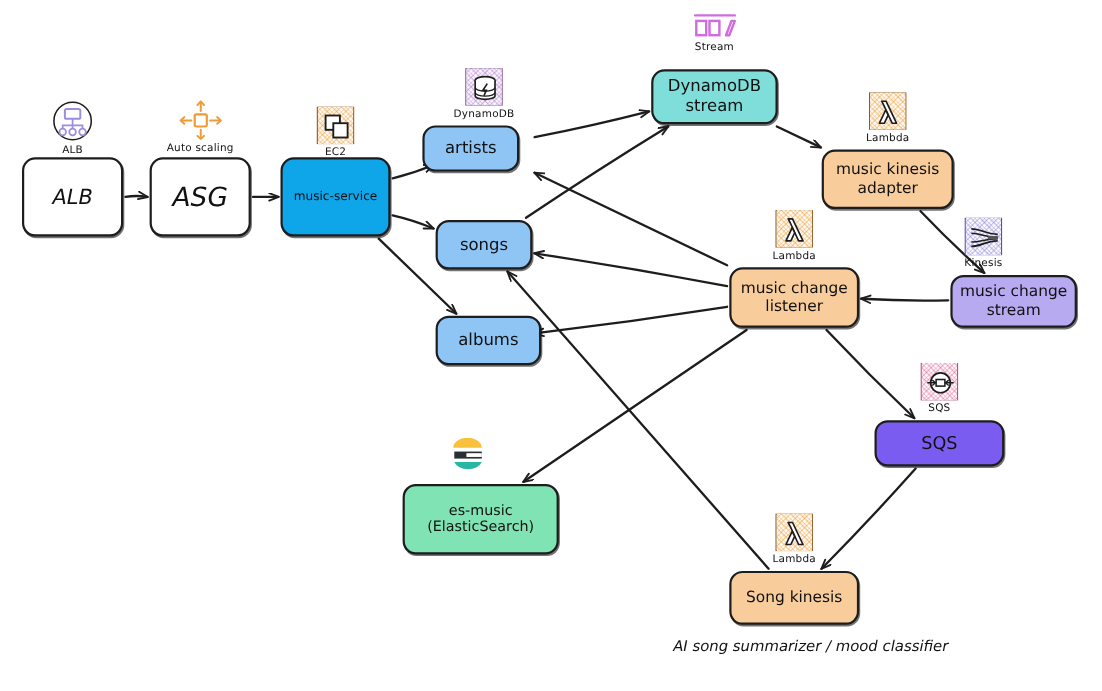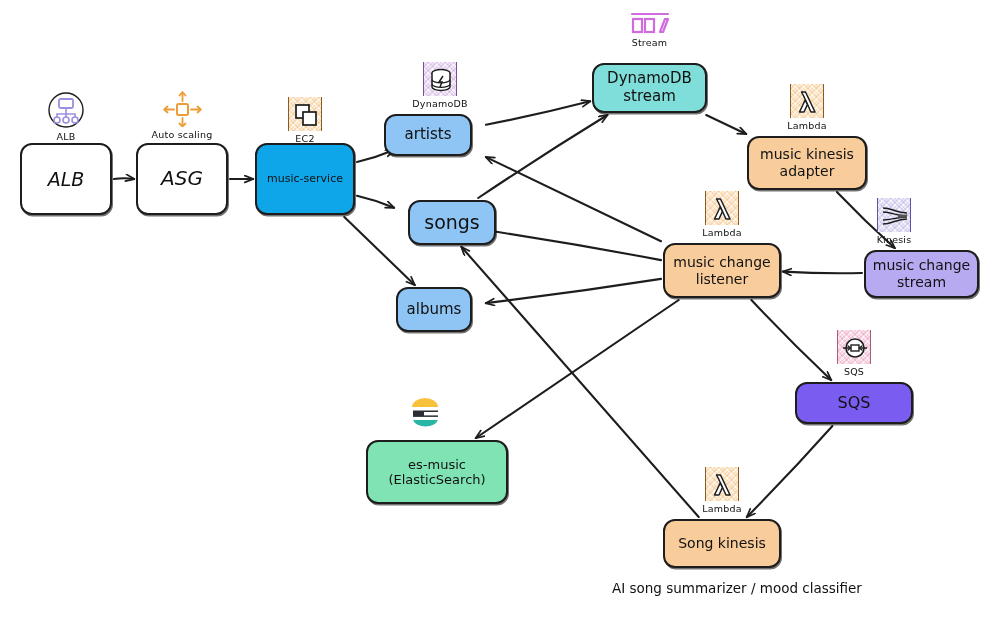--- a/index.html
+++ b/index.html
@@ -249,41 +249,41 @@
       </svg>
         </div>
       </div>
     </div>
   <div id="node-layer">
       <div class="node" style="left: 20px; top: 143px; width: 92px; height: 72px; background: rgb(255, 255, 255); font-size: 19px; font-style: italic;">
         <span>
           <div>ALB</div>
         </span>
       </div>
-      <div class="node" style="left: 136px; top: 143px; width: 92px; height: 72px; background: rgb(255, 255, 255); font-size: 20px; font-style: italic;">
+      <div class="node" style="left: 136px; top: 143px; width: 92px; height: 72px; background: rgb(255, 255, 255); font-size: 24px; font-style: italic;">
         <span>
           <div>ASG</div>
         </span>
       </div>
       <div class="node" style="left: 255px; top: 143px; width: 100px; height: 72px; background: #0ea5e9; font-size: 11px;">
         <span>
           <div>music-service</div>
         </span>
       </div>
       <div class="node" style="left: 384px; top: 114px; width: 88px; height: 42px; background: rgb(142, 197, 245); font-size: 15px;">
         <span>
           <div>artists</div>
         </span>
       </div>
-      <div class="node" style="left: 408px; top: 200px; width: 88px; height: 45px; background: rgb(142, 197, 245); font-size: 19px;">
+      <div class="node" style="left: 396px; top: 200px; width: 88px; height: 45px; background: rgb(142, 197, 245); font-size: 15px;">
         <span>
           <div>songs</div>
         </span>
       </div>
-      <div class="node" style="left: 396px; top: 287px; width: 76px; height: 45px; background: rgb(142, 197, 245); font-size: 15px;">
+      <div class="node" style="left: 396px; top: 287px; width: 96px; height: 45px; background: rgb(142, 197, 245); font-size: 15px;">
         <span>
           <div>albums</div>
         </span>
       </div>
       <div class="node" style="left: 592px; top: 63px; width: 115px; height: 50px; background: rgb(127, 222, 217); font-size: 15px;">
         <span>
           <div>DynamoDB</div>
           <div>stream</div>
         </span>
       </div>
@@ -316,14 +316,14 @@
         </span>
       </div>
       <div class="node" style="left: 366px; top: 440px; width: 142px; height: 64px; background: rgb(127, 227, 180); font-size: 13px;">
         <span>
           <div>es-music</div>
           <div>(ElasticSearch)</div>
         </span>
       </div>
     </div>
 
-  <div class="caption" style="left:612px; top:580px;">AI song summarizer / mood classifier</div>
+  <div class="caption" style="left:612px; top:580px;font-style:italic;">AI song summarizer / mood classifier</div>
 </div>
 
 </body></html>

